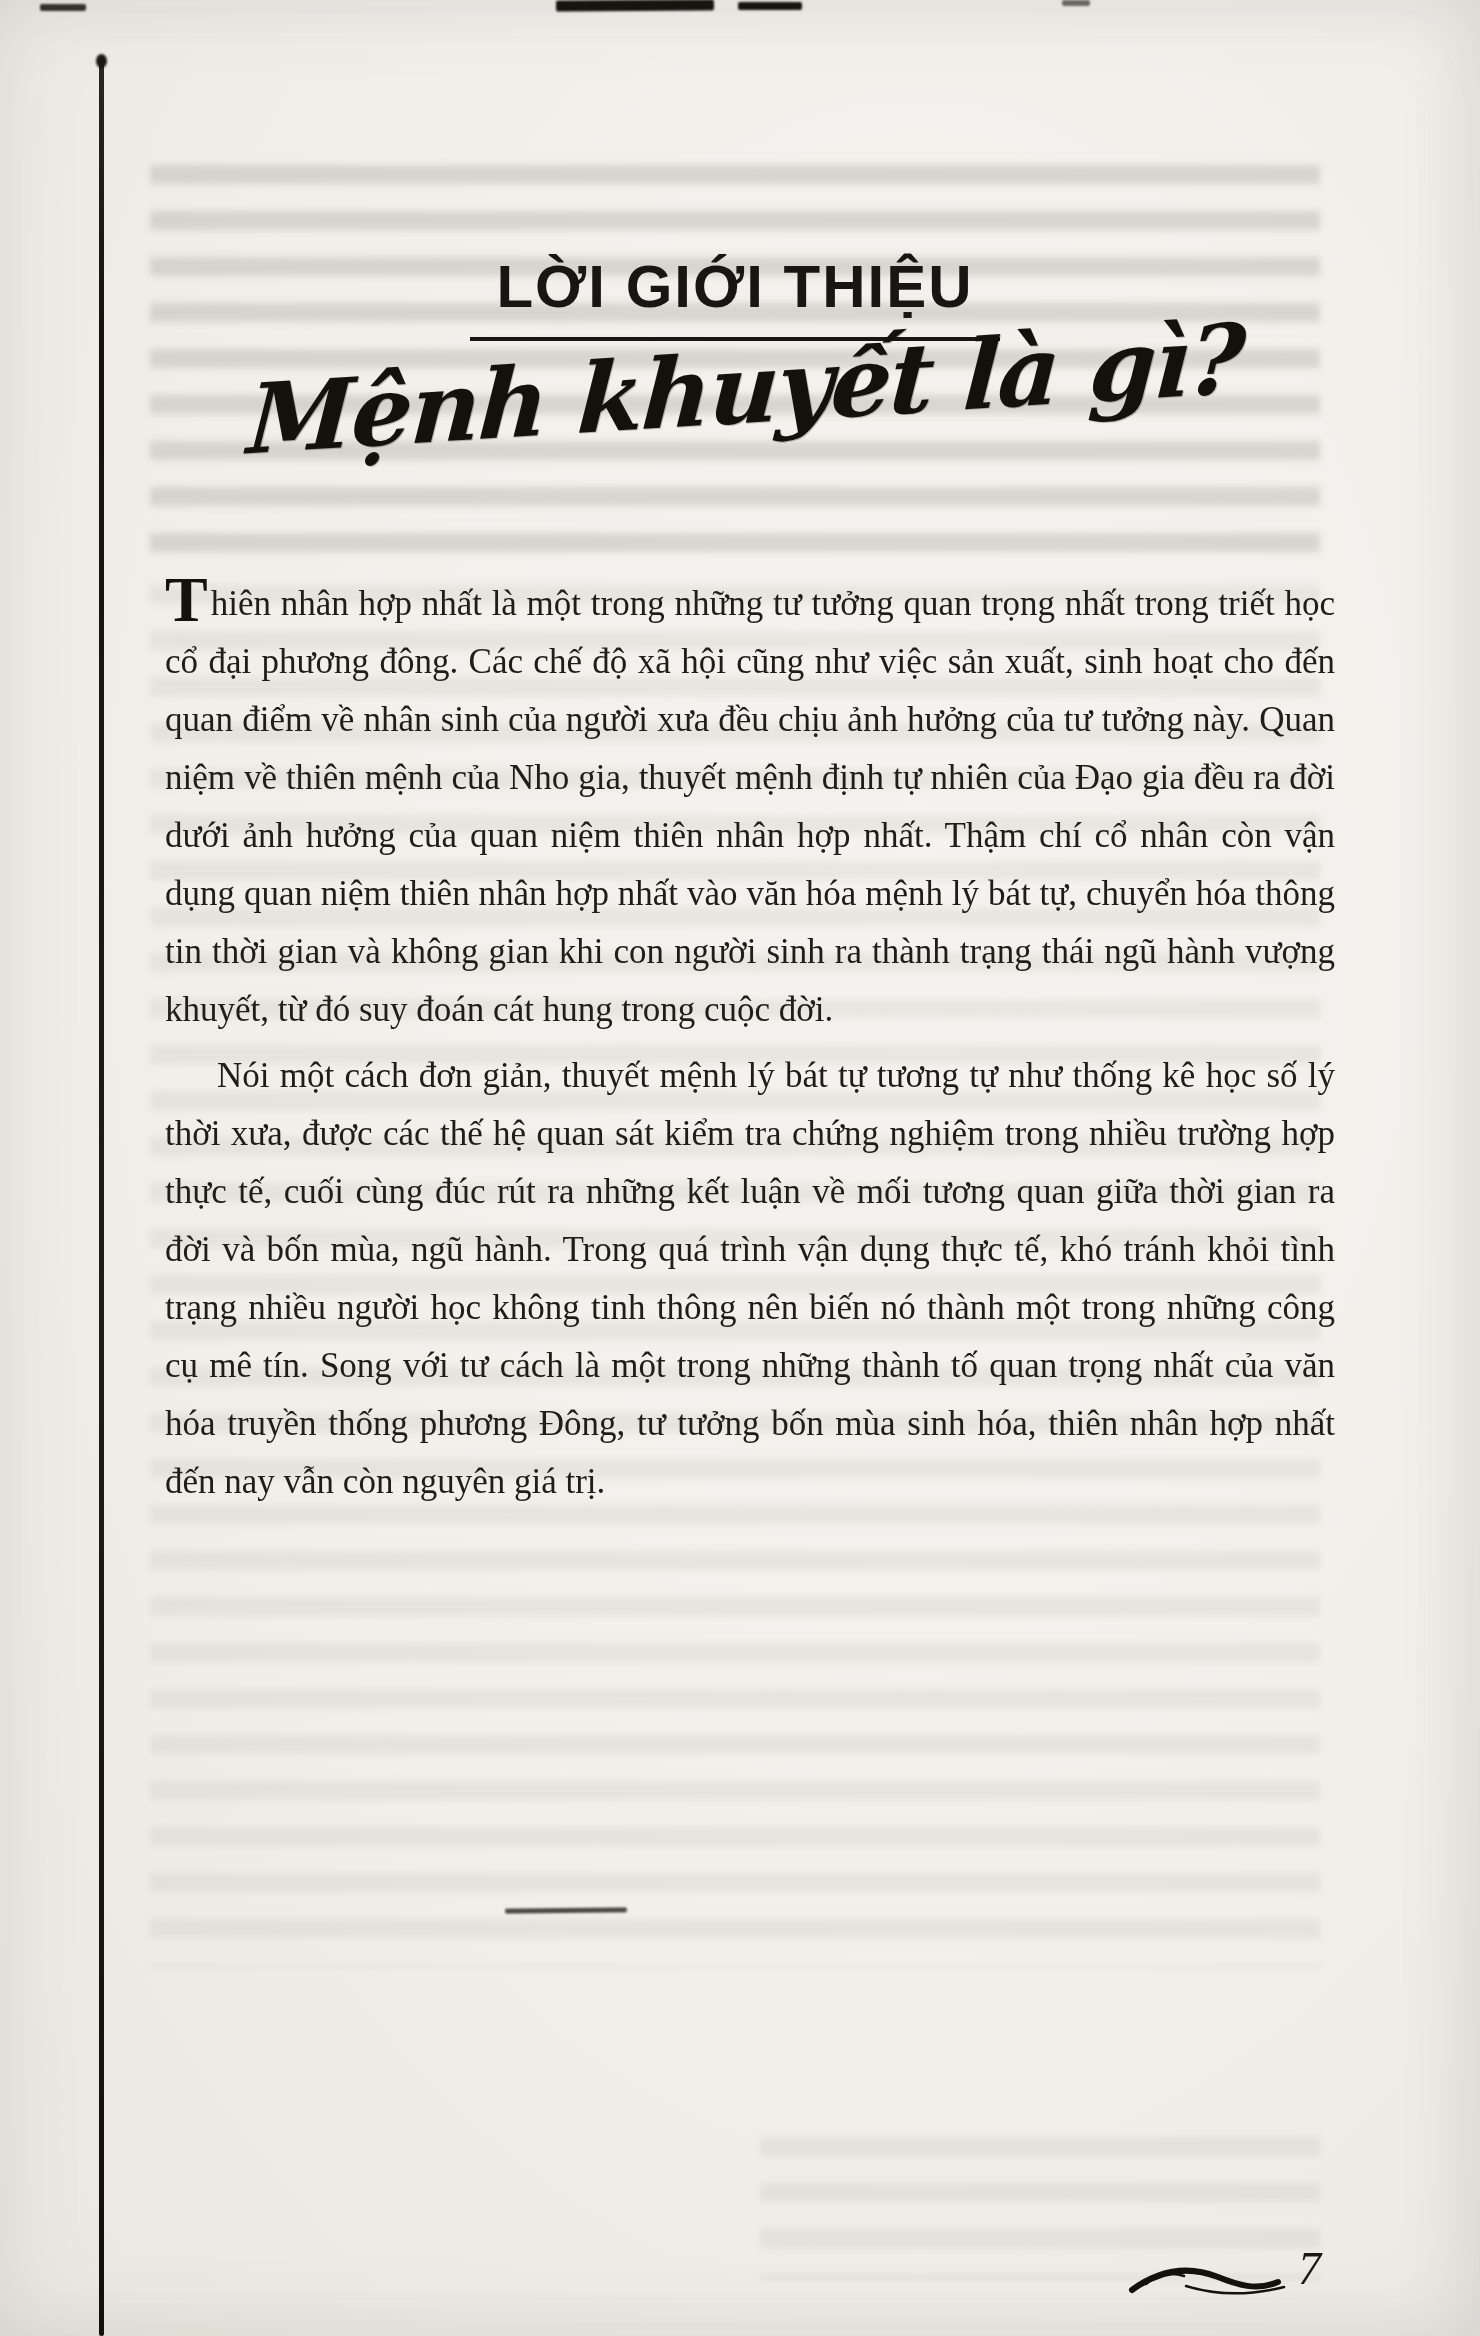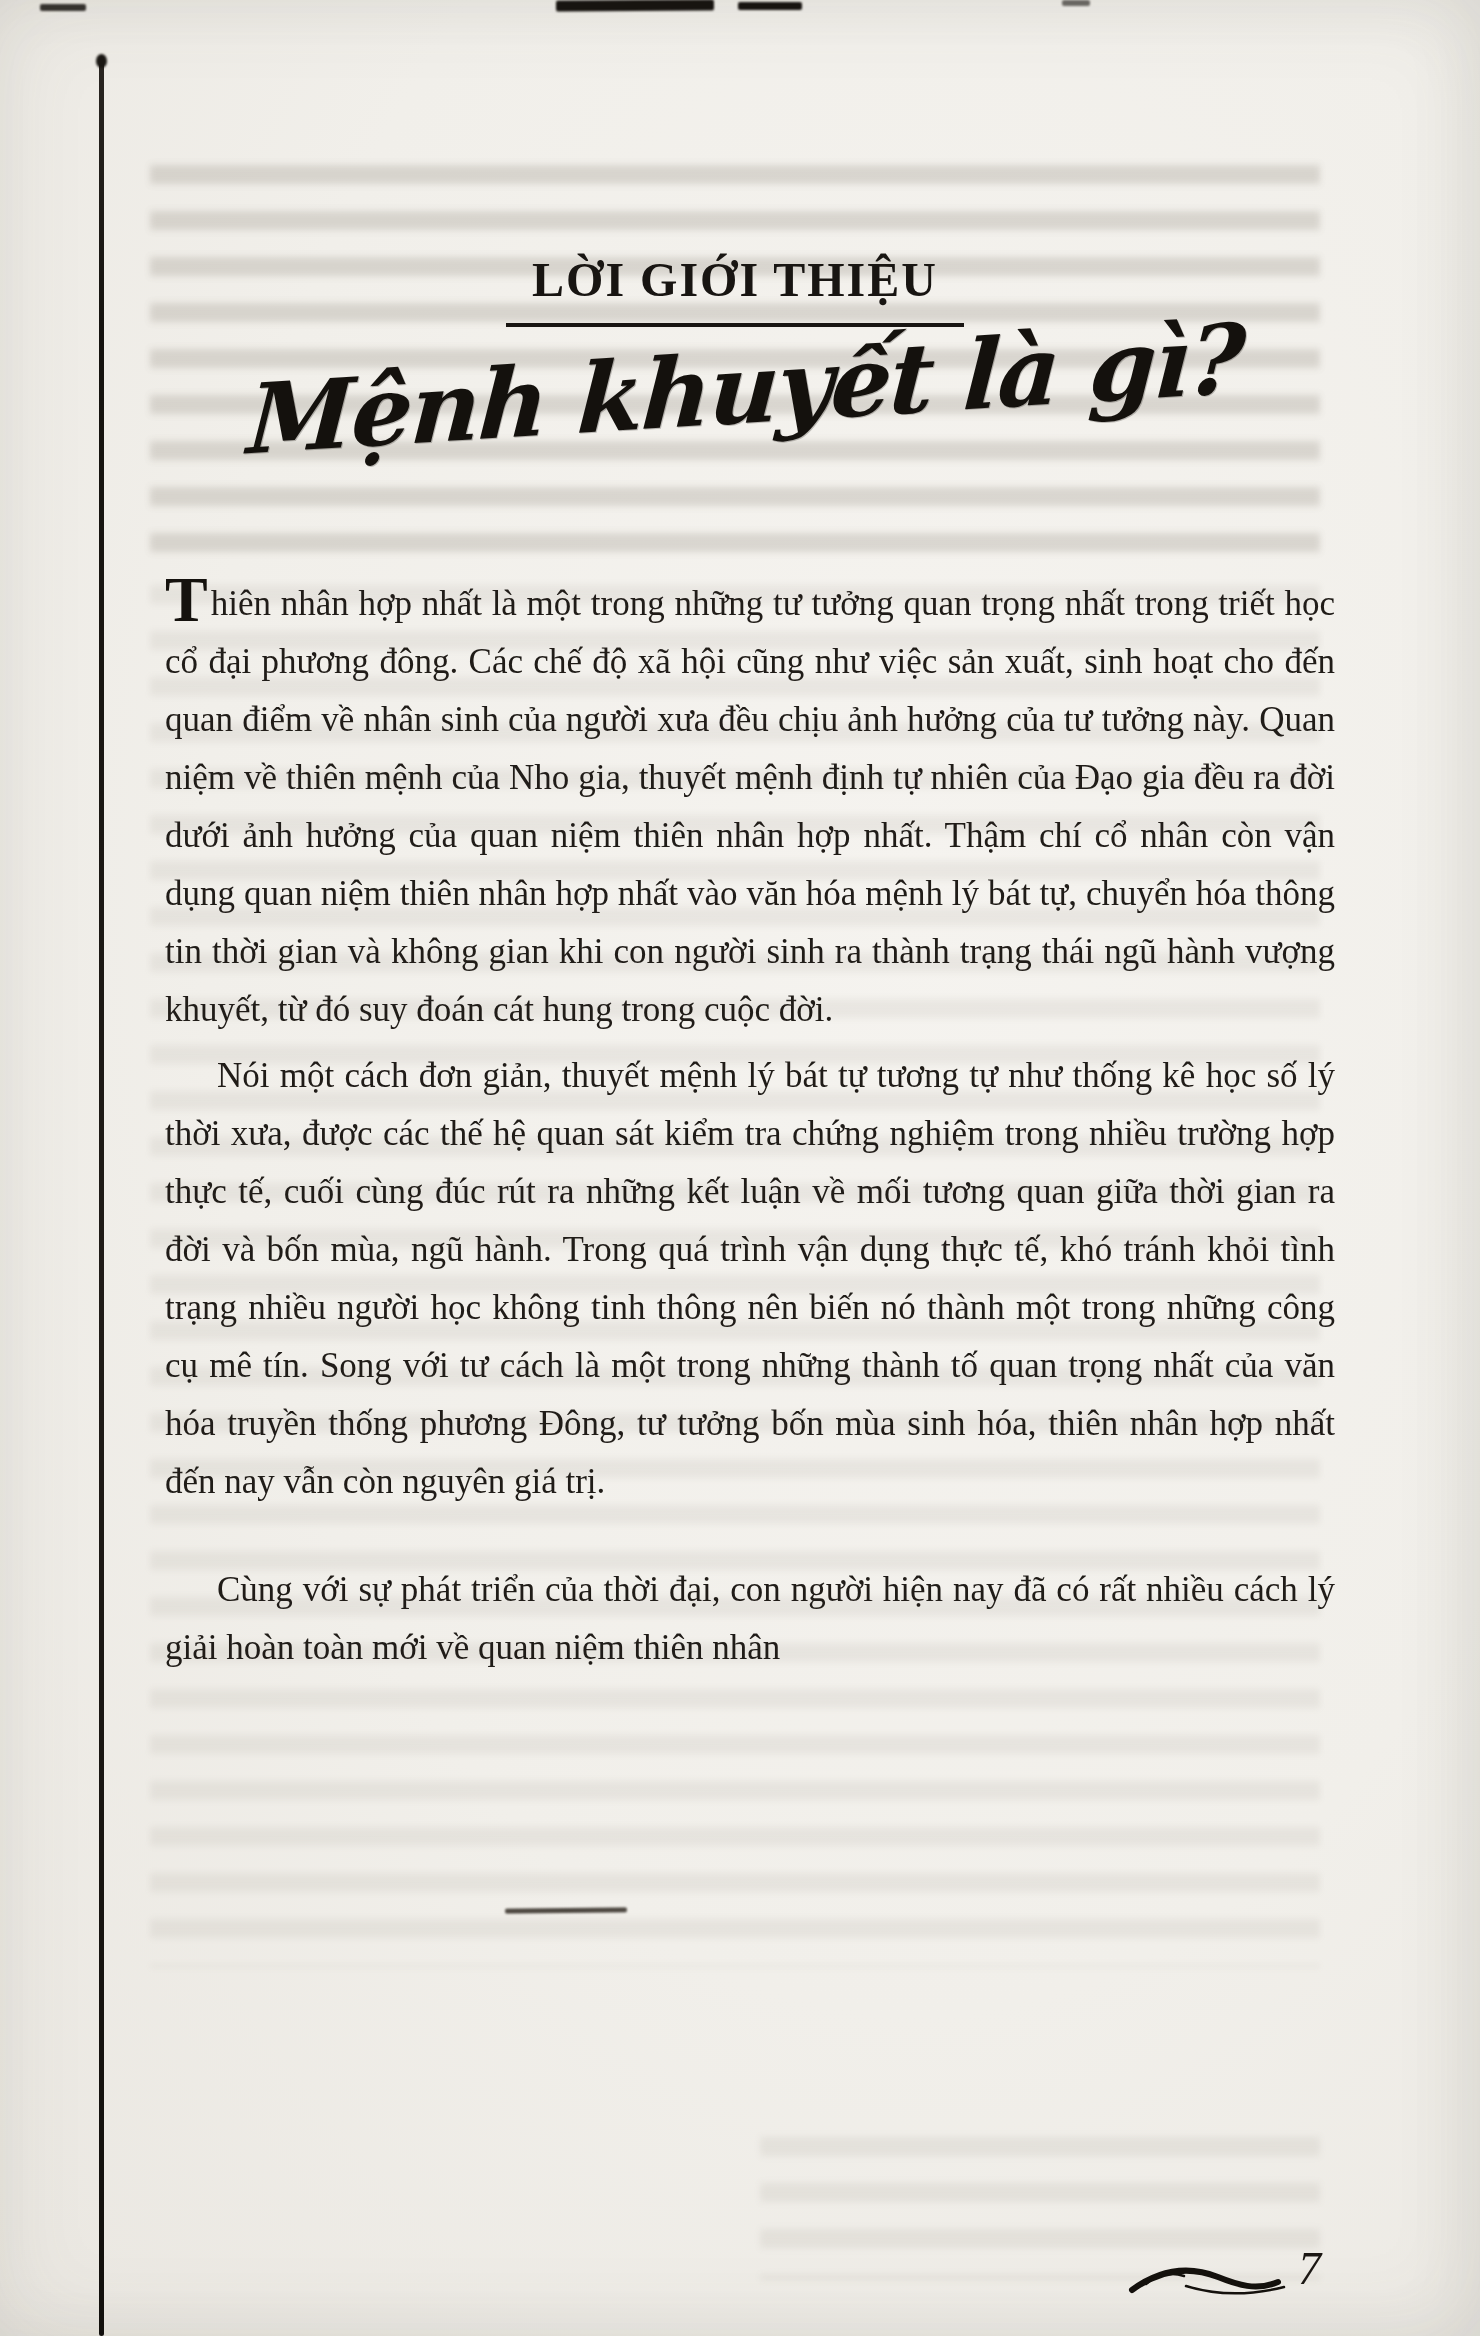--- a/index.html
+++ b/index.html
@@ -40,22 +40,22 @@
       rgba(128,120,108,0) 39px, rgba(128,120,108,0) 46px);
     filter:blur(3px);
   }
   .bleed.upper{ top:148px; height:420px; opacity:.75;}
   .bleed.lower{ top:568px; height:1400px; opacity:.32;}
   .bleed.corner{ top:2120px; height:160px; opacity:.35; left:760px;}
   
   .title-wrap{ position:absolute; top:252px; left:150px; width:1170px; text-align:center; z-index:3;}
   .title{
     display:inline-block;
-    font-family:Liberation Serif, serif;
-    font-weight:700; font-size:48px; letter-spacing:2px;
+    font-family:Liberation Sans, sans-serif;
+    font-weight:700; font-size:60px; letter-spacing:2px;
     color:#181512;
     padding:0 26px 16px 26px;
     border-bottom:4px solid #181512;
   }
   
   .script-heading{
     position:absolute; top:372px; left:248px; z-index:3;
     font-family:"DejaVu Serif", serif;
     font-style:italic; font-weight:700;
     font-size:96px; line-height:1;
@@ -111,21 +111,20 @@
 
   <div class="title-wrap">
     <span class="title">LỜI GIỚI THIỆU</span>
   </div>
 
   <div class="script-heading">Mệnh khuyết là gì?</div>
 
   <div class="body-text">
     <p><span class="dropcap">T</span><span>hiên nhân hợp nhất là một trong những tư tưởng quan trọng nhất trong triết học cổ đại phương đông. Các chế độ xã hội cũng như việc sản xuất, sinh hoạt cho đến quan điểm về nhân sinh của người xưa đều chịu ảnh hưởng của tư tưởng này. Quan niệm về thiên mệnh của Nho gia, thuyết mệnh định tự nhiên của Đạo gia đều ra đời dưới ảnh hưởng của quan niệm thiên nhân hợp nhất. Thậm chí cổ nhân còn vận dụng quan niệm thiên nhân hợp nhất vào văn hóa mệnh lý bát tự, chuyển hóa thông tin thời gian và không gian khi con người sinh ra thành trạng thái ngũ hành vượng khuyết, từ đó suy đoán cát hung trong cuộc đời.</span></p>
     <p class="indent"><span>Nói một cách đơn giản, thuyết mệnh lý bát tự tương tự như thống kê học số lý thời xưa, được các thế hệ quan sát kiểm tra chứng nghiệm trong nhiều trường hợp thực tế, cuối cùng đúc rút ra những kết luận về mối tương quan giữa thời gian ra đời và bốn mùa, ngũ hành. Trong quá trình vận dụng thực tế, khó tránh khỏi tình trạng nhiều người học không tinh thông nên biến nó thành một trong những công cụ mê tín. Song với tư cách là một trong những thành tố quan trọng nhất của văn hóa truyền thống phương Đông, tư tưởng bốn mùa sinh hóa, thiên nhân hợp nhất đến nay vẫn còn nguyên giá trị.</span></p>
-    <p class="indent gap-before"><span>Cùng với sự phát triển của thời đại, con người hiện nay đã có rất nhiều cách lý giải hoàn toàn mới về quan niệm thiên nhân</span></p>
   </div>
 
   <div class="smudge"></div>
 
   <div class="pagenum-wrap">
     <svg class="flourish" width="165" height="46" viewBox="0 0 165 46">
       <path d="M4 30 C 34 8, 62 6, 90 17 C 110 25, 128 31, 150 22" stroke="#14110d" stroke-width="6" fill="none" stroke-linecap="round"></path>
       <path d="M58 26 C 84 34, 116 37, 156 27" stroke="#14110d" stroke-width="2.5" fill="none" stroke-linecap="round"></path>
       <path d="M18 24 C 30 14, 44 12, 56 16" stroke="#14110d" stroke-width="2.5" fill="none" stroke-linecap="round"></path>
     </svg>

